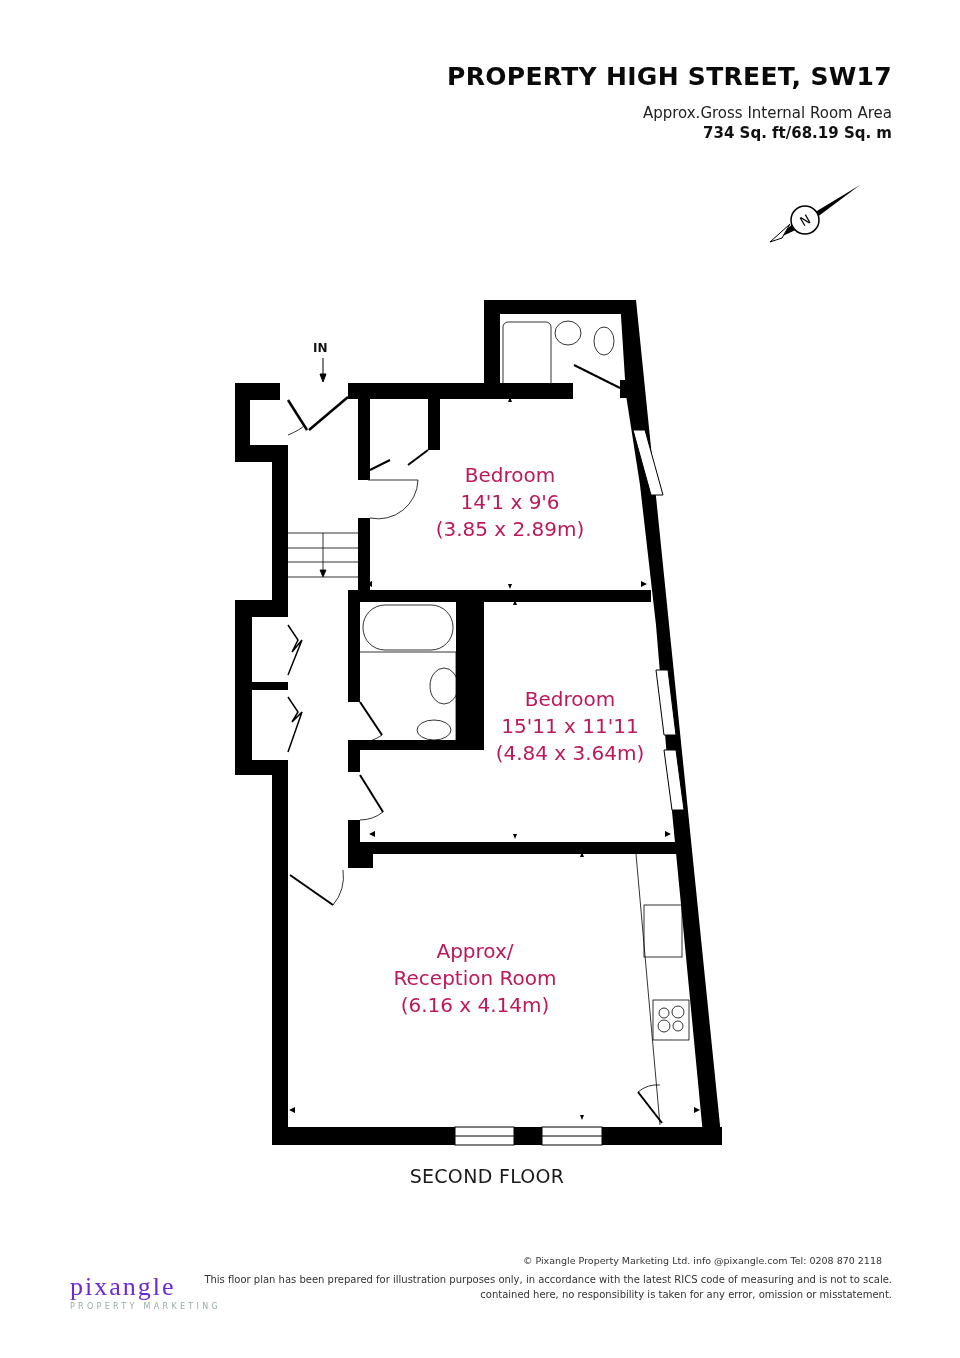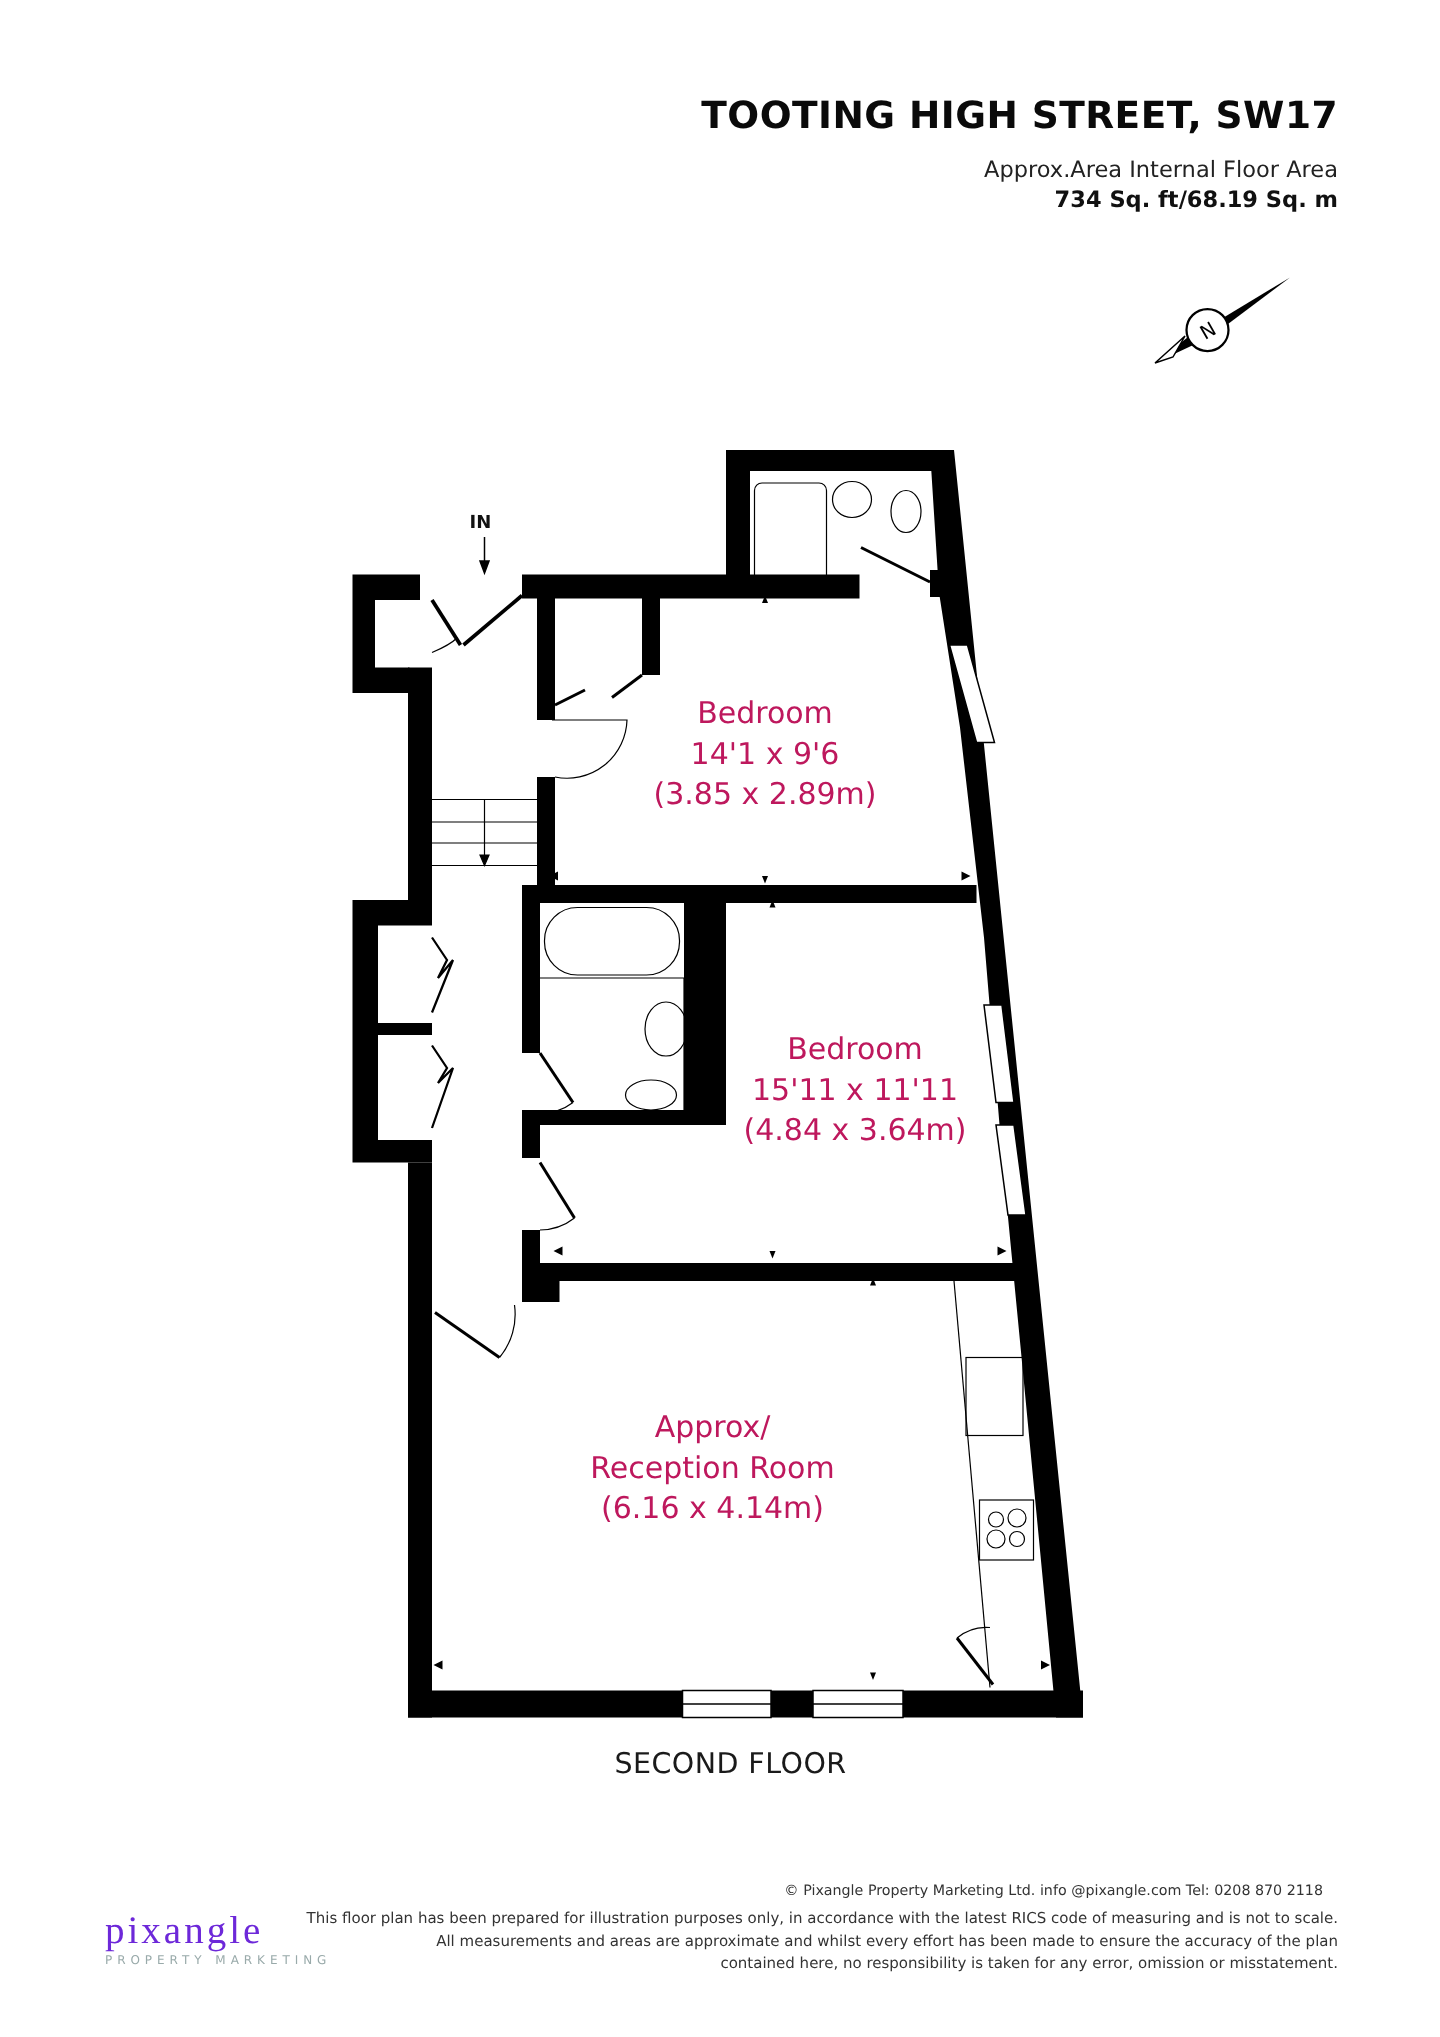--- a/index.html
+++ b/index.html
@@ -15,22 +15,22 @@
   .copyright { position: absolute; right: 78px; top: 1255px; font-size: 9.5px; color: #333; white-space: nowrap; }
   .disclaimer { position: absolute; right: 68px; top: 1272px; font-size: 10px; line-height: 15px; color: #333; text-align: right; white-space: nowrap; }
   .logo { position: absolute; left: 70px; top: 1274px; }
   .logo-name { font-family: Liberation Serif, serif; font-size: 26px; letter-spacing: 2px; color: #6d28d9; line-height: 26px; }
   .logo-tag { font-size: 8px; letter-spacing: 3.3px; color: #9aa; margin-top: 2px; }
 </style>
 </head>
 <body>
 
 <div>
-  <div class="title">TOOTING HIGH STREET, SW17</div>
-  <div class="subtitle">Approx.Area Internal Floor Area</div>
+  <div class="title">PROPERTY HIGH STREET, SW17</div>
+  <div class="subtitle">Approx.Gross Internal Room Area</div>
   <div class="area">734 Sq. ft/68.19 Sq. m</div>
 </div>
 
 <svg class="compass" viewBox="0 0 110 70">
   <polygon points="100,5 42,40 48,44" fill="#000"></polygon>
   <polygon points="10,62 38,40 44,46" fill="#000"></polygon>
   <polygon points="10,62 30,44 22,58" fill="#fff" stroke="#000" stroke-width="1"></polygon>
   <circle cx="45" cy="40" r="14" fill="#fff" stroke="#000" stroke-width="1.5"></circle>
   <text x="45" y="45" text-anchor="middle" font-size="13" font-family="DejaVu Sans, sans-serif" transform="rotate(-30 45 40)">N</text>
 </svg>
@@ -179,15 +179,14 @@
 <div class="floor-label">SECOND FLOOR</div>
 
 <div class="logo">
   <div class="logo-name">pixangle</div>
   <div class="logo-tag">PROPERTY MARKETING</div>
 </div>
 
 <div class="copyright">© Pixangle Property Marketing Ltd. info @pixangle.com Tel: 0208 870 2118</div>
 <div class="disclaimer">
   <div>This floor plan has been prepared for illustration purposes only, in accordance with the latest RICS code of measuring and is not to scale.</div>
-  <div>All measurements and areas are approximate and whilst every effort has been made to ensure the accuracy of the plan</div>
   <div>contained here, no responsibility is taken for any error, omission or misstatement.</div>
 </div>
 
 </body></html>

